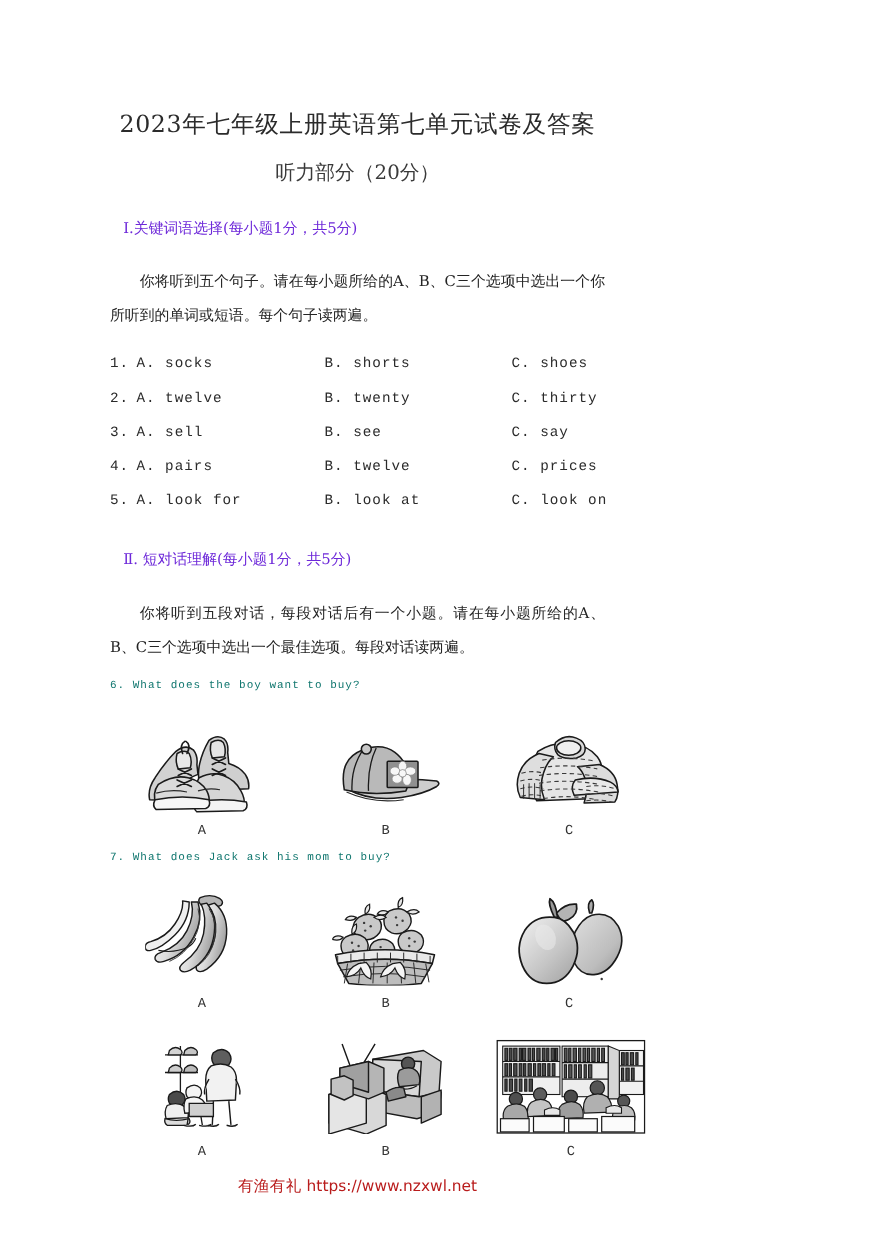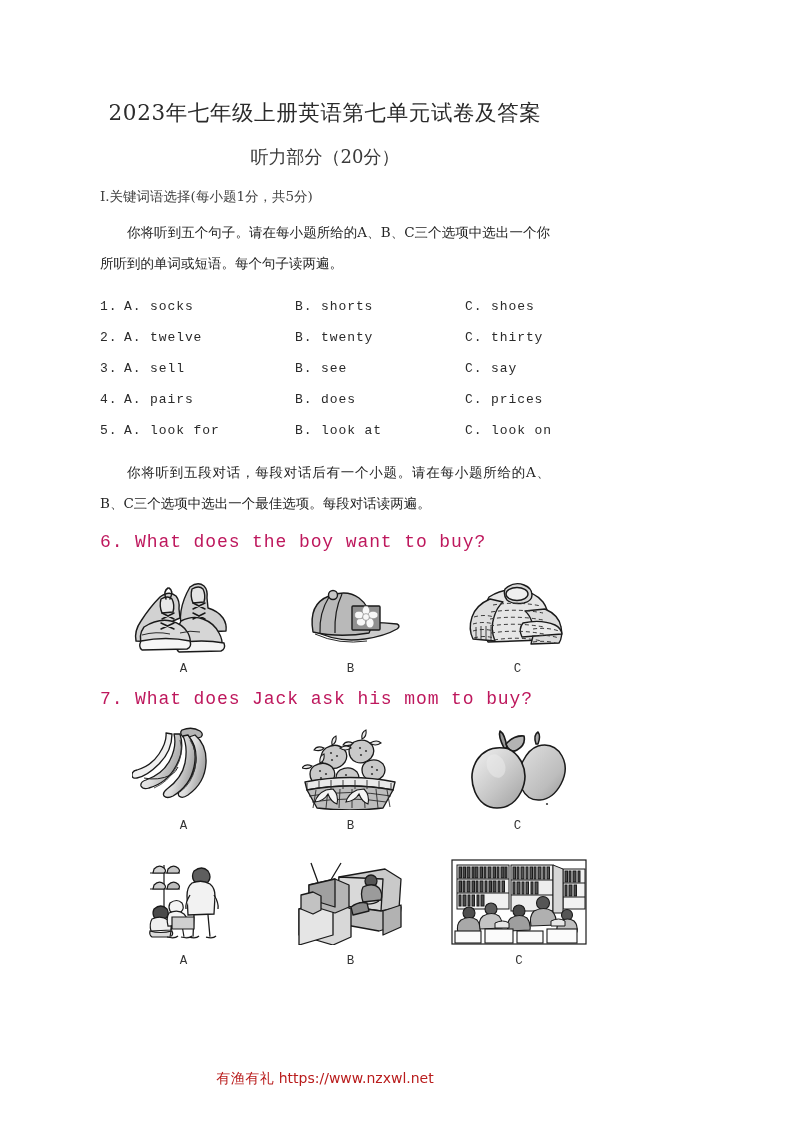--- a/index.html
+++ b/index.html
@@ -40,25 +40,25 @@
     padding-top: 18px;
     text-align: center;
     font-size: 18px;
     font-weight: 400;
     color: #3a3a3a;
     font-family: "DejaVu Serif", "Liberation Serif", serif;
   }
 
   
   .section-head {
-    margin: 0;
+    margin: 12px;
     padding-top: 17px;
     font-size: 13.5px;
     line-height: 1.5;
-    color: #404040;
+    color: #6d28d9;
     font-family: "DejaVu Serif", "Liberation Serif", serif;
   }
   .para {
     margin: 0;
     padding-top: 11px;
     font-size: 13.5px;
     line-height: 31px;
     text-indent: 27px;
     text-align: justify;
     color: #242424;
@@ -88,22 +88,22 @@
   }
   .opt-a { flex: 0 0 171px; }
   .opt-b { flex: 0 0 170px; }
   .opt-c { flex: 0 0 auto; }
 
   
   .question {
     padding-top: 13px;
   }
   .q-text {
-    font-size: 18px;
-    color: #be185d;
+    font-size: 10px;
+    color: #0f766e;
     height: 22px;
   }
   .pic-row {
     display: flex;
     padding-top: 7px;
   }
   .pic-cell {
     width: 167px;
     flex: 0 0 167px;
     display: flex;
@@ -167,33 +167,34 @@
     <div class="opt-row">
       <span class="opt-num mono">3.</span>
       <span class="opt-a mono">A. sell</span>
       <span class="opt-b mono">B. see</span>
       <span class="opt-c mono">C. say</span>
     </div>
 
     <div class="opt-row">
       <span class="opt-num mono">4.</span>
       <span class="opt-a mono">A. pairs</span>
-      <span class="opt-b mono">B. does</span>
+      <span class="opt-b mono">B. twelve</span>
       <span class="opt-c mono">C. prices</span>
     </div>
 
     <div class="opt-row">
       <span class="opt-num mono">5.</span>
       <span class="opt-a mono">A. look for</span>
       <span class="opt-b mono">B. look at</span>
       <span class="opt-c mono">C. look on</span>
     </div>
 
   </div>
 
+  <div class="section-head">Ⅱ. 短对话理解(每小题1分，共5分)</div>
   <p class="para">你将听到五段对话，每段对话后有一个小题。请在每小题所给的A、B、C三个选项中选出一个最佳选项。每段对话读两遍。</p>
 
   <div class="question">
     <div class="q-text mono">6. What does the boy want to buy?</div>
     <div class="pic-row">
 
       <div class="pic-cell">
         <div class="pic-frame">
           <svg width="108" height="80" viewBox="0 0 108 80" aria-hidden="true">
             <g fill="#cfcfcf" stroke="#1a1a1a" stroke-width="1.4" stroke-linejoin="round">

